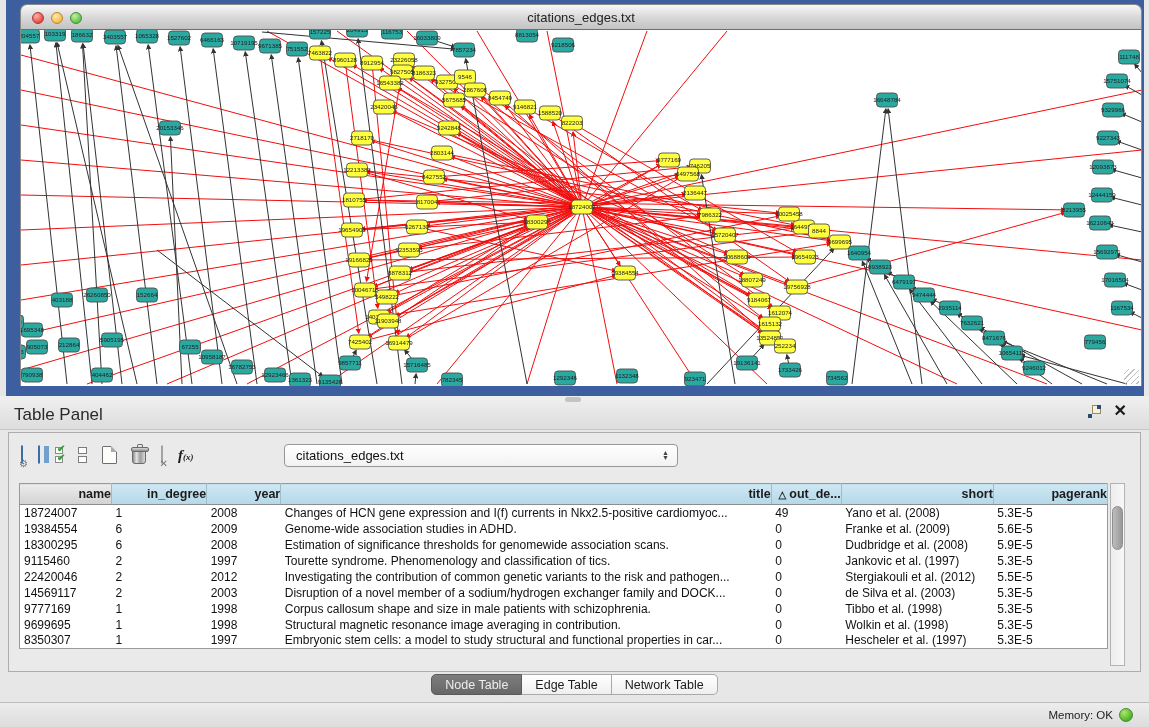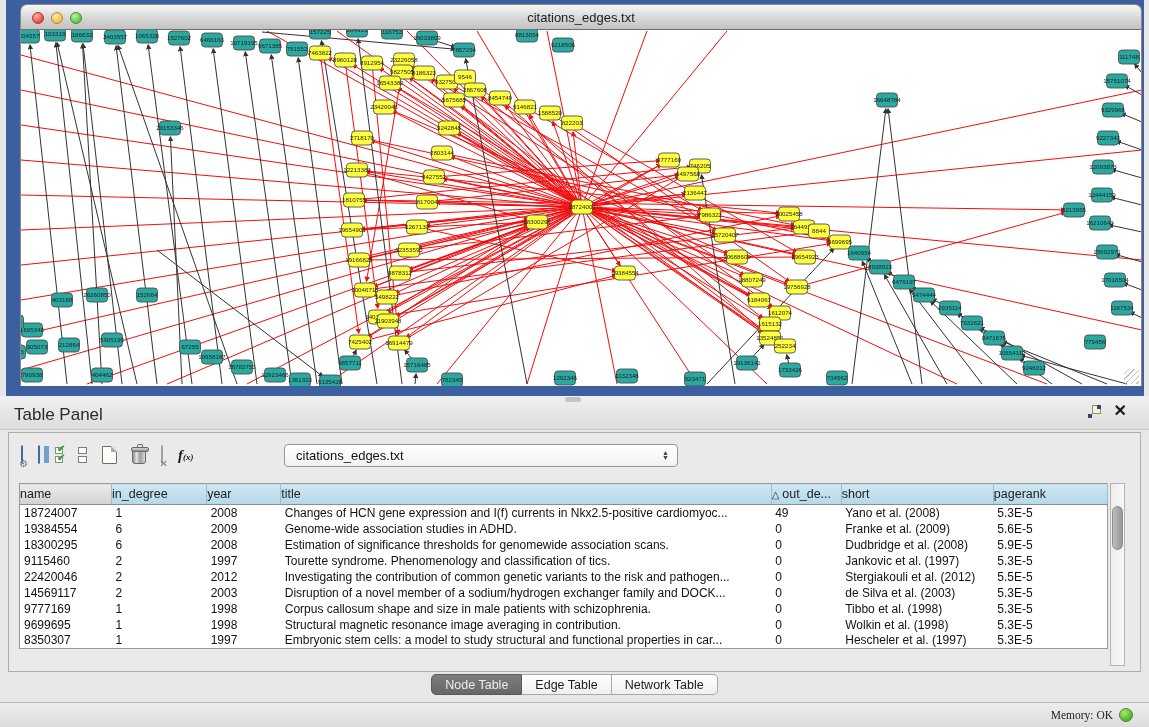--- a/index.html
+++ b/index.html
@@ -57,37 +57,37 @@
   .trash-icon::before { content:""; position:absolute; left:-2px; top:-3px; width:16px; height:3px; background:linear-gradient(#d9d9d9,#8f8f8f); border:1px solid #6a6a6a; border-radius:2px; }
   .trash-icon::after { content:""; position:absolute; left:4px; top:-6px; width:4px; height:3px; border:1px solid #6a6a6a; border-bottom:none; border-radius:2px 2px 0 0; }
   .fx-icon { font-family:"Liberation Serif",serif; font-style:italic; font-weight:bold; font-size:15px; color:#1a1a1a; }
   .fx-icon small { font-size:9px; font-weight:bold; }
 
   .table-select { position:absolute; left:275px; top:11px; width:394px; height:23px; background:linear-gradient(#ffffff,#f2f2f2); border:1px solid #979797; border-radius:4px; display:flex; align-items:center; padding:0 8px 0 11px; font-size:13px; color:#111; }
   .table-select .spin { margin-left:auto; display:flex; flex-direction:column; line-height:4.5px; font-size:7px; color:#444; }
 
   
   .grid { position:absolute; left:10px; top:50px; width:1089px; border:1px solid #9a9a9a; background:#fff; border-collapse:collapse; table-layout:fixed; }
-  .grid th { height:21px; font-size:12.5px; font-weight:normal; color:#1c1c1c; text-align:left;
+  .grid th { height:21px; font-size:12.5px; font-weight:bold; color:#1c1c1c; text-align:right;
       background:linear-gradient(#cfe7f3,#b4d8e9); border-right:1px solid #9fbccb; border-bottom:1px solid #8d8d8d; overflow:hidden; white-space:nowrap; }
   .grid th.gray { background:linear-gradient(#ececec,#d2d2d2); border-right:1px solid #b5b5b5; }
   .grid td { height:16px; font-size:12px; color:#111; padding:0 4px; white-space:nowrap; overflow:hidden; }
   .sort-tri { font-size:10px; margin-right:3px; color:#333; }
   .vscroll { position:absolute; left:1101px; top:50px; width:15px; height:183px; background:linear-gradient(90deg,#ededed,#f8f8f8); border:1px solid #b3b3b3; }
   .vscroll .thumb { position:absolute; left:1px; top:22px; width:11px; height:44px; border-radius:6px; background:linear-gradient(90deg,#bdbdbd,#989898); border:1px solid #8d8d8d; }
 
   
   .tabs { position:absolute; left:0; top:674px; width:1149px; display:flex; justify-content:center; }
   .tab { height:21px; padding:0 13px; font-size:12.5px; display:flex; align-items:center; background:linear-gradient(#ffffff,#efefef); color:#1c1c1c; border:1px solid #a9a9a9; border-left:none; }
   .tab:first-child { border-left:1px solid #a9a9a9; border-radius:5px 0 0 5px; }
   .tab:last-child { border-radius:0 5px 5px 0; }
   .tab.active { background:linear-gradient(#7d7d7d,#676767); color:#eeeeee; border-color:#5a5a5a; }
 
   
-  .statusbar { position:absolute; left:0; bottom:0; width:1149px; height:25px; border-top:1px solid #bcbcbc; background:linear-gradient(#ededed,#dcdcdc);font-family:Liberation Serif, serif; }
+  .statusbar { position:absolute; left:0; bottom:0; width:1149px; height:25px; border-top:1px solid #bcbcbc; background:linear-gradient(#ededed,#dcdcdc); }
   .mem { position:absolute; right:36px; top:6px; font-size:11.5px; color:#222; }
   .mem-dot { position:absolute; right:16px; top:5px; width:14px; height:14px; border-radius:50%; border:1px solid #49882f; background:radial-gradient(circle at 35% 30%, #a8e86a, #4caf2a 75%); }
 </style>
 </head>
 <body>
 
 <div class="app">
 
   <div class="desktop">
     <div class="net-window">

